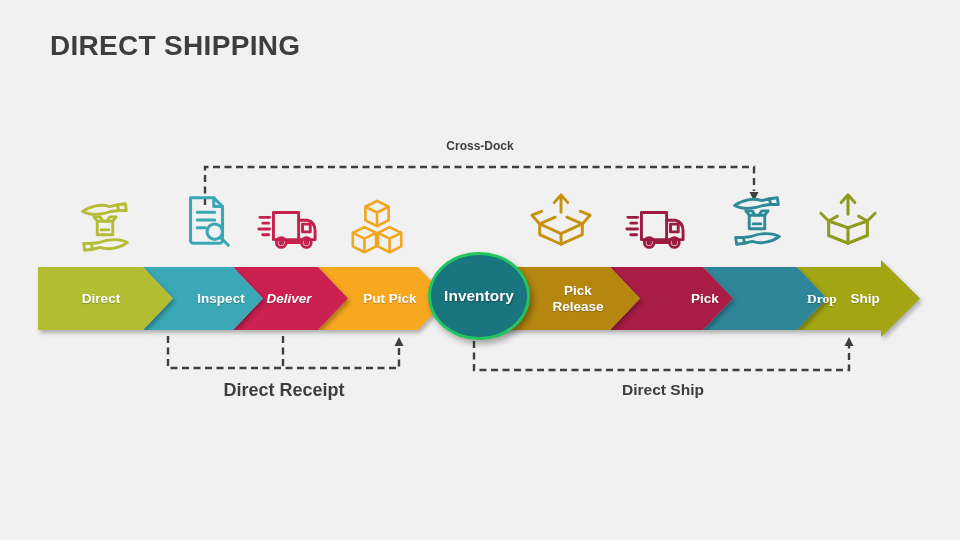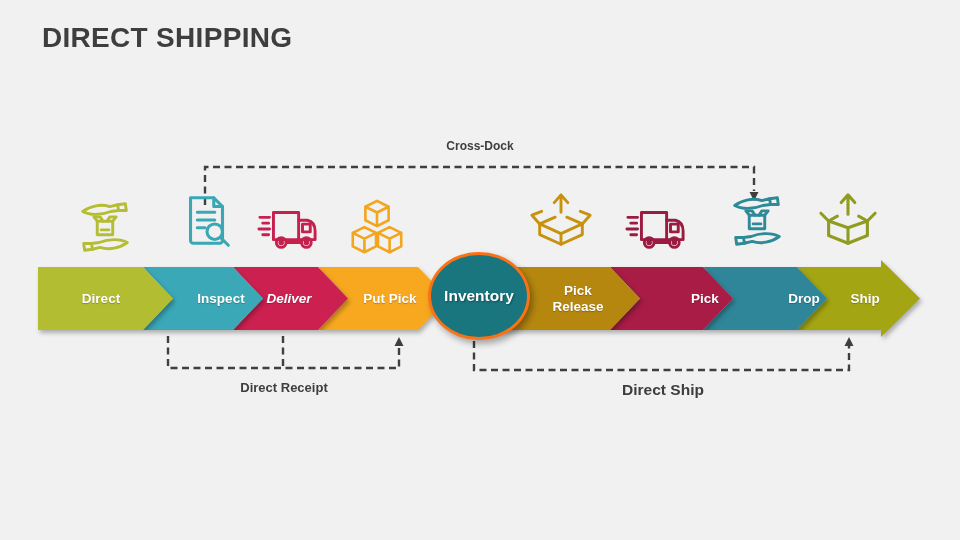--- a/index.html
+++ b/index.html
@@ -6,33 +6,33 @@
   body{
     width:960px;height:540px;
     font-family:"Liberation Sans", sans-serif;
     overflow:hidden;
   }
   .canvas{
     position:relative;width:960px;height:540px;
     background:#f1f1f2;
   }
   .page-title{
-    position:absolute;left:38px;top:18px;margin:4px;
+    position:absolute;left:38px;top:18px;margin:12px;
     font-size:28px;font-weight:bold;color:#3e3e3e;letter-spacing:.3px;
   }
   .overlay{
     position:absolute;left:0;top:0;width:960px;height:540px;
     z-index:1;pointer-events:none;
   }
   .flow-label{
     position:absolute;transform:translateX(-50%);
     font-weight:bold;color:#3e3e3e;white-space:nowrap;z-index:2;
   }
   .flow-label.cross-dock{left:480px;top:139px;font-size:12px;}
-  .flow-label.direct-receipt{left:284px;top:380px;font-size:13px;}
+  .flow-label.direct-receipt{left:284px;top:380px;font-size:18px;}
   .flow-label.direct-ship{left:663px;top:381px;font-size:15.5px;text-align:center;}
   .arrow-wrap{
     position:absolute;top:267px;height:63px;
     filter:drop-shadow(2px 3px 2px rgba(0,0,0,.28));
   }
   .arrow-wrap.ship{top:260px;height:77px;}
   .arrow-shape{width:100%;height:100%;}
   .arrow-shape.first{
     clip-path:polygon(0 0,calc(100% - 30px) 0,100% 50%,calc(100% - 30px) 100%,0 100%);
   }
@@ -47,21 +47,21 @@
     display:flex;align-items:center;justify-content:center;text-align:center;
     color:#ffffff;font-weight:bold;font-size:13.5px;line-height:1.15;
     z-index:15;white-space:nowrap;text-shadow:0 1px 1px rgba(0,0,0,.25);
   }
   .arrow-label.wrap{white-space:normal;}
   .step-icon{
     position:absolute;width:62px;height:62px;z-index:2;
   }
   .hub{
     position:absolute;left:428px;top:252px;width:102px;height:88px;
-    border-radius:50%;border:3px solid #f97316;box-sizing:border-box;
+    border-radius:50%;border:3px solid #22c55e;box-sizing:border-box;
     display:flex;align-items:center;justify-content:center;
     z-index:20;box-shadow:3px 4px 6px rgba(0,0,0,.32);
   }
   .hub span{
     color:#fff;font-weight:bold;font-size:15.5px;
     text-shadow:1px 1px 2px rgba(0,0,0,.35);
   }
   .defs-svg{position:absolute;width:0;height:0;}
 </style>
 </head>
@@ -128,21 +128,21 @@
       <div class="arrow-wrap" style="left: 610px; width: 123px; z-index: 4;">
         <div class="arrow-shape mid" style="background: rgb(168, 28, 69);"></div>
       </div>
       <span class="arrow-label" style="left: 705px;">Pick</span>
       <svg class="step-icon" viewBox="0 0 64 64" style="left: 624px; top: 197px; color: rgb(155, 27, 65);">
         <use href="#i-fast-truck"></use>
       </svg>
       <div class="arrow-wrap" style="left: 703px; width: 124px; z-index: 3;">
         <div class="arrow-shape mid" style="background: rgb(47, 134, 152);"></div>
       </div>
-      <span class="arrow-label" style="left: 804px;">Drop</span>
+      <span class="arrow-label" style="left: 822px; font-family: Liberation Serif, serif;">Drop</span>
       <svg class="step-icon" viewBox="0 0 64 64" style="left: 726px; top: 190px; color: rgb(46, 138, 151);">
         <use href="#i-hands-box"></use>
       </svg>
       <div class="arrow-wrap ship" style="left: 797px; width: 123px; z-index: 2;">
         <div class="arrow-shape ship" style="background: rgb(163, 165, 19);"></div>
       </div>
       <span class="arrow-label" style="left: 865px;">Ship</span>
       <svg class="step-icon" viewBox="0 0 64 64" style="left: 817px; top: 190px; color: rgb(143, 156, 32);">
         <use href="#i-carton-ship"></use>
       </svg>

